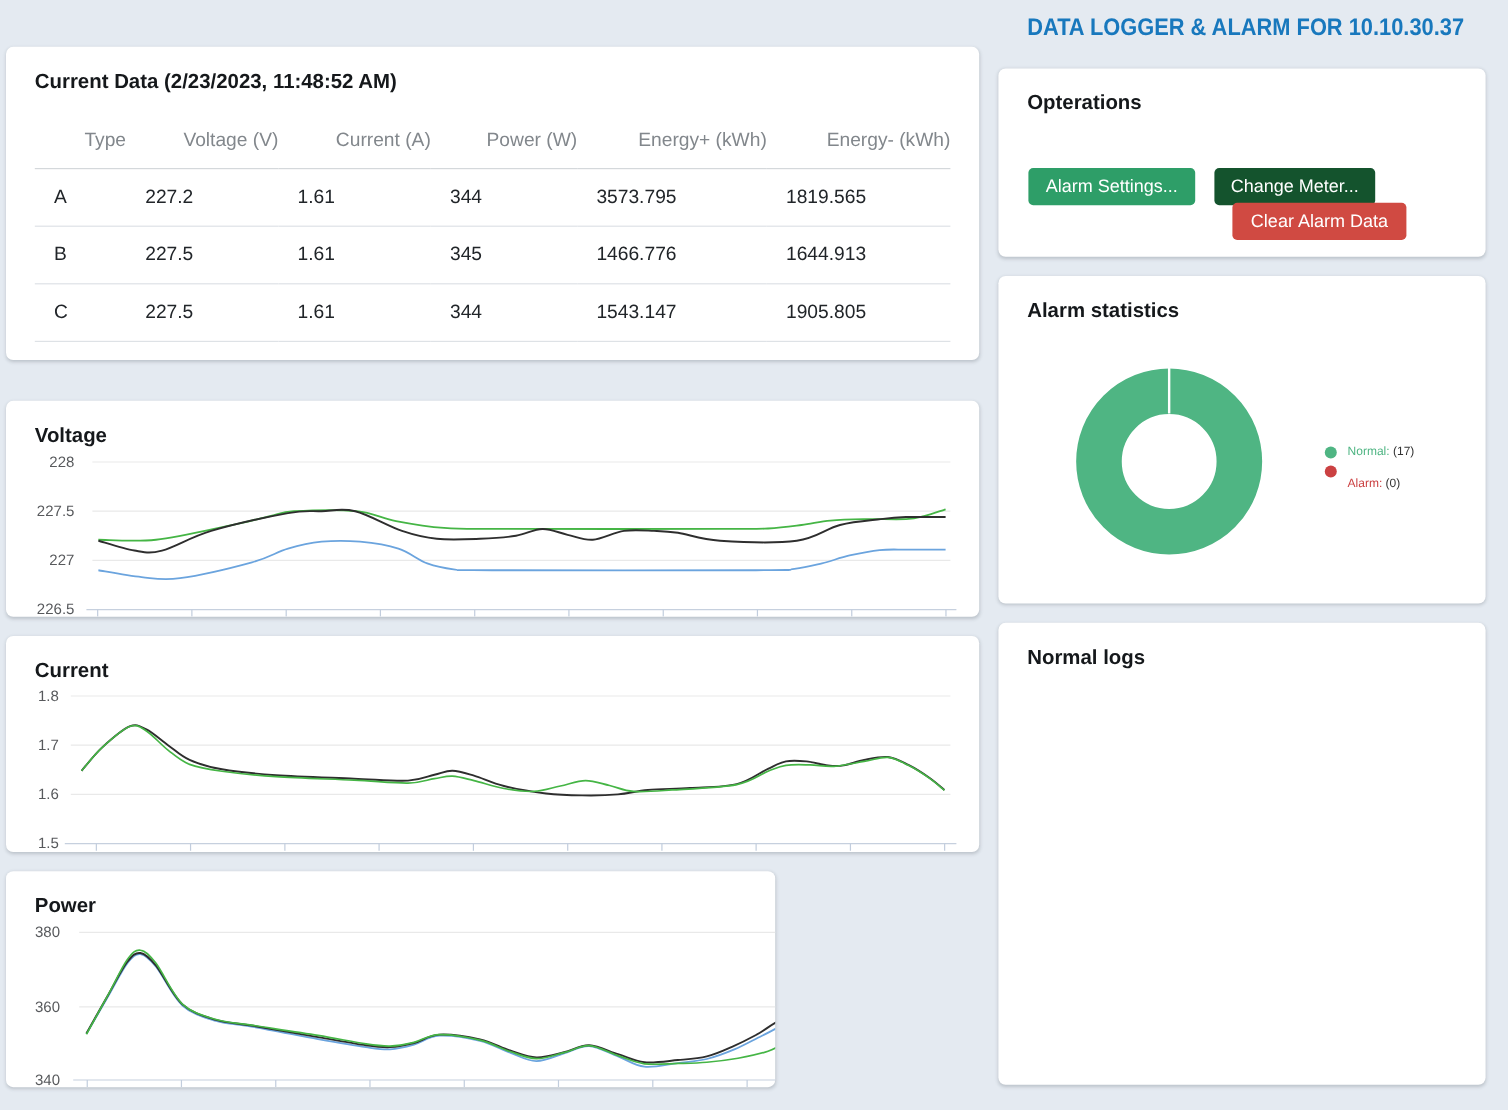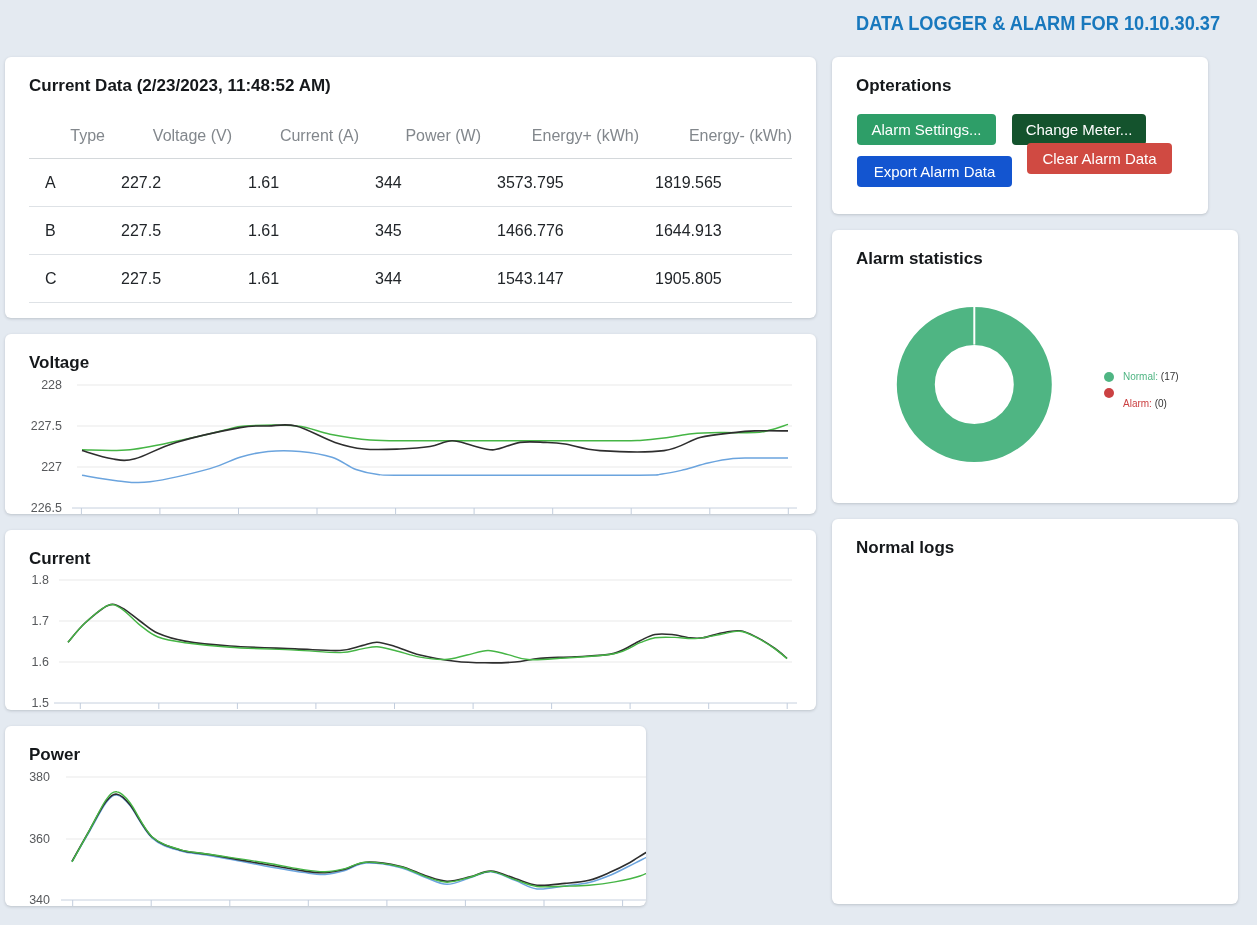--- a/index.html
+++ b/index.html
@@ -7,29 +7,29 @@
 html,body { width:1257px; height:925px; background:#e4eaf1; font-family:"Liberation Sans", sans-serif; position:relative; overflow:hidden; }
 .card { position:absolute; background:#fff; border-radius:6px; box-shadow:0 1px 3px rgba(50,58,70,.22); }
 .pagetitle { position:absolute; left:5px; top:11.5px; width:1233px; text-align:right; font-size:20px; font-weight:bold; color:#1878bd; }
 .pagetitle span { display:inline-block; transform:scaleX(0.91); transform-origin:center; white-space:nowrap; }
 .ctitle { font-size:17px; font-weight:bold; fill:#15181b; font-family:"Liberation Sans", sans-serif; }
 .htitle { position:absolute; left:24px; top:19px; font-size:17px; font-weight:bold; color:#15181b; }
 .axlab { font-size:12.5px; fill:#57595c; font-family:"Liberation Sans", sans-serif; }
 table.data { position:absolute; left:24px; top:71px; width:763px; border-collapse:collapse; table-layout:fixed; font-size:16px; line-height:16px; color:#212529; }
 table.data th { font-weight:normal; color:#82878c; text-align:right; padding:0 0 14px 16px; border-bottom:1px solid #d4d8db; }
 table.data td { text-align:left; padding:16px 0 15px 16px; border-bottom:1px solid #dee2e6; }
-.btn { position:absolute; color:#fff; font-size:15px; text-align:center; border-radius:4px; line-height:31px; height:31px; }
+.btn { position:absolute; color:#fff; font-size:15px; text-align:center; border-radius:4px; line-height:31px; height:31px;margin-top:26px; }
 .lgnd { position:absolute; font-size:10px; }
 .dot { position:absolute; width:10px; height:10px; border-radius:50%; }
 </style>
 </head>
 <body>
 <div class="pagetitle"><span>DATA LOGGER &amp; ALARM FOR 10.10.30.37</span></div>
 
-<div class="card" style="left:5px; top:57px; width:811px; height:261px;padding-left:12px;">
+<div class="card" style="left:5px; top:39px; width:811px; height:261px;padding-left:12px;">
   <div style="position:absolute; left:24px; top:19px; font-size:17px; font-weight:bold; color:#15181b;">Current Data (2/23/2023, 11:48:52 AM)</div>
   <table class="data">
     <colgroup>
         <col style="width:76px">
         <col style="width:127px">
         <col style="width:127px">
         <col style="width:122px">
         <col style="width:158px">
         <col style="width:153px">
       </colgroup>
@@ -135,25 +135,24 @@
       <line x1="460.4" y1="174" x2="460.4" y2="180" stroke="#c2cddd" stroke-width="1"></line>
       <line x1="539.0" y1="174" x2="539.0" y2="180" stroke="#c2cddd" stroke-width="1"></line>
       <line x1="617.6" y1="174" x2="617.6" y2="180" stroke="#c2cddd" stroke-width="1"></line>
       <line x1="696.1" y1="174" x2="696.1" y2="180" stroke="#c2cddd" stroke-width="1"></line>
       <line x1="774.6" y1="174" x2="774.6" y2="180" stroke="#c2cddd" stroke-width="1"></line>
 <path d="M67.0,135.6 C70.0,130.4 79.3,114.3 85.0,104.5 C90.7,94.7 96.5,82.7 101.0,76.8 C105.5,70.9 108.0,68.7 112.0,69.1 C116.0,69.6 119.2,72.5 125.0,79.6 C130.8,86.7 138.7,104.4 147.0,111.9 C155.3,119.4 165.2,121.8 175.0,124.8 C184.8,127.8 191.8,127.2 206.0,129.7 C220.2,132.2 244.3,137.0 260.0,139.9 C275.7,142.7 290.0,145.2 300.0,146.6 C310.0,148.1 313.3,148.8 320.0,148.5 C326.7,148.1 333.2,146.4 340.0,144.5 C346.8,142.6 351.8,137.6 361.0,137.1 C370.2,136.6 385.2,139.0 395.0,141.4 C404.8,143.8 412.2,148.4 420.0,151.2 C427.8,154.1 434.5,158.2 442.0,158.3 C449.5,158.4 457.7,154.0 465.0,151.9 C472.3,149.8 478.5,145.3 486.0,145.7 C493.5,146.1 502.3,151.5 510.0,154.3 C517.7,157.2 523.7,162.0 532.0,162.9 C540.3,163.9 551.3,160.9 560.0,159.9 C568.7,158.8 576.2,158.4 584.0,156.5 C591.8,154.6 599.3,151.7 607.0,148.5 C614.7,145.2 622.8,140.6 630.0,137.1 C637.2,133.6 644.2,129.6 650.0,127.3 C655.8,124.9 659.2,123.5 665.0,123.0 C670.8,122.4 679.2,123.6 685.0,124.2 C690.8,124.7 694.7,125.9 700.0,126.3 C705.3,126.7 711.2,128.4 717.0,126.6 C722.8,124.9 730.0,118.7 735.0,115.6 C740.0,112.5 742.3,107.0 747.0,108.2 C751.7,109.4 758.3,115.9 763.0,122.6 C767.7,129.4 771.7,142.1 775.0,148.8 C778.3,155.4 781.7,160.3 783.0,162.6" fill="none" stroke="#6ba4de" stroke-width="1.5"></path>
       <path d="M67.0,135.3 C70.0,129.9 79.3,113.2 85.0,103.3 C90.7,93.3 96.5,81.4 101.0,75.6 C105.5,69.8 108.0,67.7 112.0,68.2 C116.0,68.7 119.2,71.6 125.0,78.7 C130.8,85.8 138.7,103.4 147.0,111.0 C155.3,118.5 165.2,120.9 175.0,123.9 C184.8,126.8 191.8,126.4 206.0,128.8 C220.2,131.2 244.3,135.6 260.0,138.3 C275.7,141.0 290.0,143.7 300.0,145.1 C310.0,146.5 313.3,146.9 320.0,146.6 C326.7,146.3 333.2,145.0 340.0,143.2 C346.8,141.5 351.8,136.7 361.0,136.2 C370.2,135.7 385.2,138.0 395.0,140.2 C404.8,142.4 412.2,146.9 420.0,149.4 C427.8,151.9 434.5,155.0 442.0,155.2 C449.5,155.5 457.7,152.6 465.0,150.9 C472.3,149.2 478.5,144.8 486.0,145.1 C493.5,145.4 502.3,150.1 510.0,152.5 C517.7,154.8 523.7,158.4 532.0,159.2 C540.3,160.1 551.3,158.2 560.0,157.4 C568.7,156.6 576.5,156.2 584.0,154.3 C591.5,152.5 598.2,149.3 605.0,146.3 C611.8,143.4 618.0,140.3 625.0,136.5 C632.0,132.6 640.7,125.8 647.0,123.3 C653.3,120.7 657.5,121.4 663.0,121.1 C668.5,120.8 674.2,120.8 680.0,121.4 C685.8,122.0 691.8,124.1 698.0,124.8 C704.2,125.5 711.3,126.7 717.0,125.7 C722.7,124.7 727.7,121.5 732.0,118.7 C736.3,115.8 740.0,110.5 743.0,108.5 C746.0,106.5 746.7,104.5 750.0,106.7 C753.3,108.9 758.8,114.6 763.0,121.7 C767.2,128.8 771.7,142.8 775.0,149.4 C778.3,156.0 781.7,159.1 783.0,161.1" fill="none" stroke="#2e2e2e" stroke-width="1.6"></path>
       <path d="M67.0,135.9 C70.0,130.4 79.3,113.6 85.0,103.3 C90.7,92.9 96.5,80.0 101.0,73.8 C105.5,67.5 108.0,65.2 112.0,65.8 C116.0,66.3 119.2,69.3 125.0,76.8 C130.8,84.3 138.7,102.9 147.0,110.7 C155.3,118.4 165.2,120.6 175.0,123.6 C184.8,126.5 191.8,126.3 206.0,128.5 C220.2,130.7 244.3,134.2 260.0,136.8 C275.7,139.4 290.0,142.4 300.0,143.9 C310.0,145.4 313.3,145.9 320.0,145.7 C326.7,145.5 333.2,144.2 340.0,142.6 C346.8,141.0 351.8,136.5 361.0,136.2 C370.2,135.9 385.2,138.4 395.0,140.8 C404.8,143.1 412.2,147.8 420.0,150.3 C427.8,152.9 434.5,156.0 442.0,156.2 C449.5,156.3 457.7,153.0 465.0,151.2 C472.3,149.5 478.5,145.0 486.0,145.4 C493.5,145.8 502.3,151.2 510.0,153.7 C517.7,156.2 523.7,159.4 532.0,160.5 C540.3,161.5 551.3,160.4 560.0,160.2 C568.7,160.0 575.7,160.0 584.0,159.2 C592.3,158.5 601.5,157.4 610.0,155.9 C618.5,154.3 628.3,152.4 635.0,150.0 C641.7,147.7 645.3,145.4 650.0,141.7 C654.7,138.0 659.2,131.2 663.0,127.9 C666.8,124.5 668.5,122.5 673.0,121.7 C677.5,120.9 684.7,122.5 690.0,123.0 C695.3,123.4 700.0,124.3 705.0,124.5 C710.0,124.7 715.0,125.9 720.0,124.2 C725.0,122.4 730.5,117.1 735.0,114.0 C739.5,111.0 742.3,104.7 747.0,105.7 C751.7,106.8 758.3,113.4 763.0,120.2 C767.7,127.0 771.7,139.7 775.0,146.3 C778.3,152.9 781.7,157.6 783.0,159.9" fill="none" stroke="#45b545" stroke-width="1.4"></path>
 </svg></div>
 
-<div class="card" style="left:832px; top:57px; width:376px; height:157px;">
+<div class="card" style="left:832px; top:57px; width:406px; height:157px;">
   <div class="htitle">Opterations</div>
   <div class="btn" style="left:25px; top:57px; width:139px; background:#2e9e68;">Alarm Settings...</div>
   <div class="btn" style="left:180px; top:57px; width:134px; background:#14532d;">Change Meter...</div>
-  <div class="btn" style="left:25px; top:99px; width:155px; background:#1355d0;">Export Alarm Data</div>
   <div class="btn" style="left:195px; top:86px; width:145px; background:#d04a42;">Clear Alarm Data</div>
 </div>
 
 <div class="card" style="left:832px; top:230px; width:406px; height:273px;">
   <div class="htitle">Alarm statistics</div>
   <svg width="406" height="273" viewBox="0 0 406 273" style="position:absolute; left:0; top:0;">
     <circle cx="142.3" cy="154.6" r="58.5" fill="none" stroke="#4fb583" stroke-width="38"></circle>
     <line x1="142.3" y1="76.6" x2="142.3" y2="114.6" stroke="#ffffff" stroke-width="2"></line>
   </svg>
   <div class="dot" style="left:271.7px; top:142.3px; background:#4fb583;"></div>

